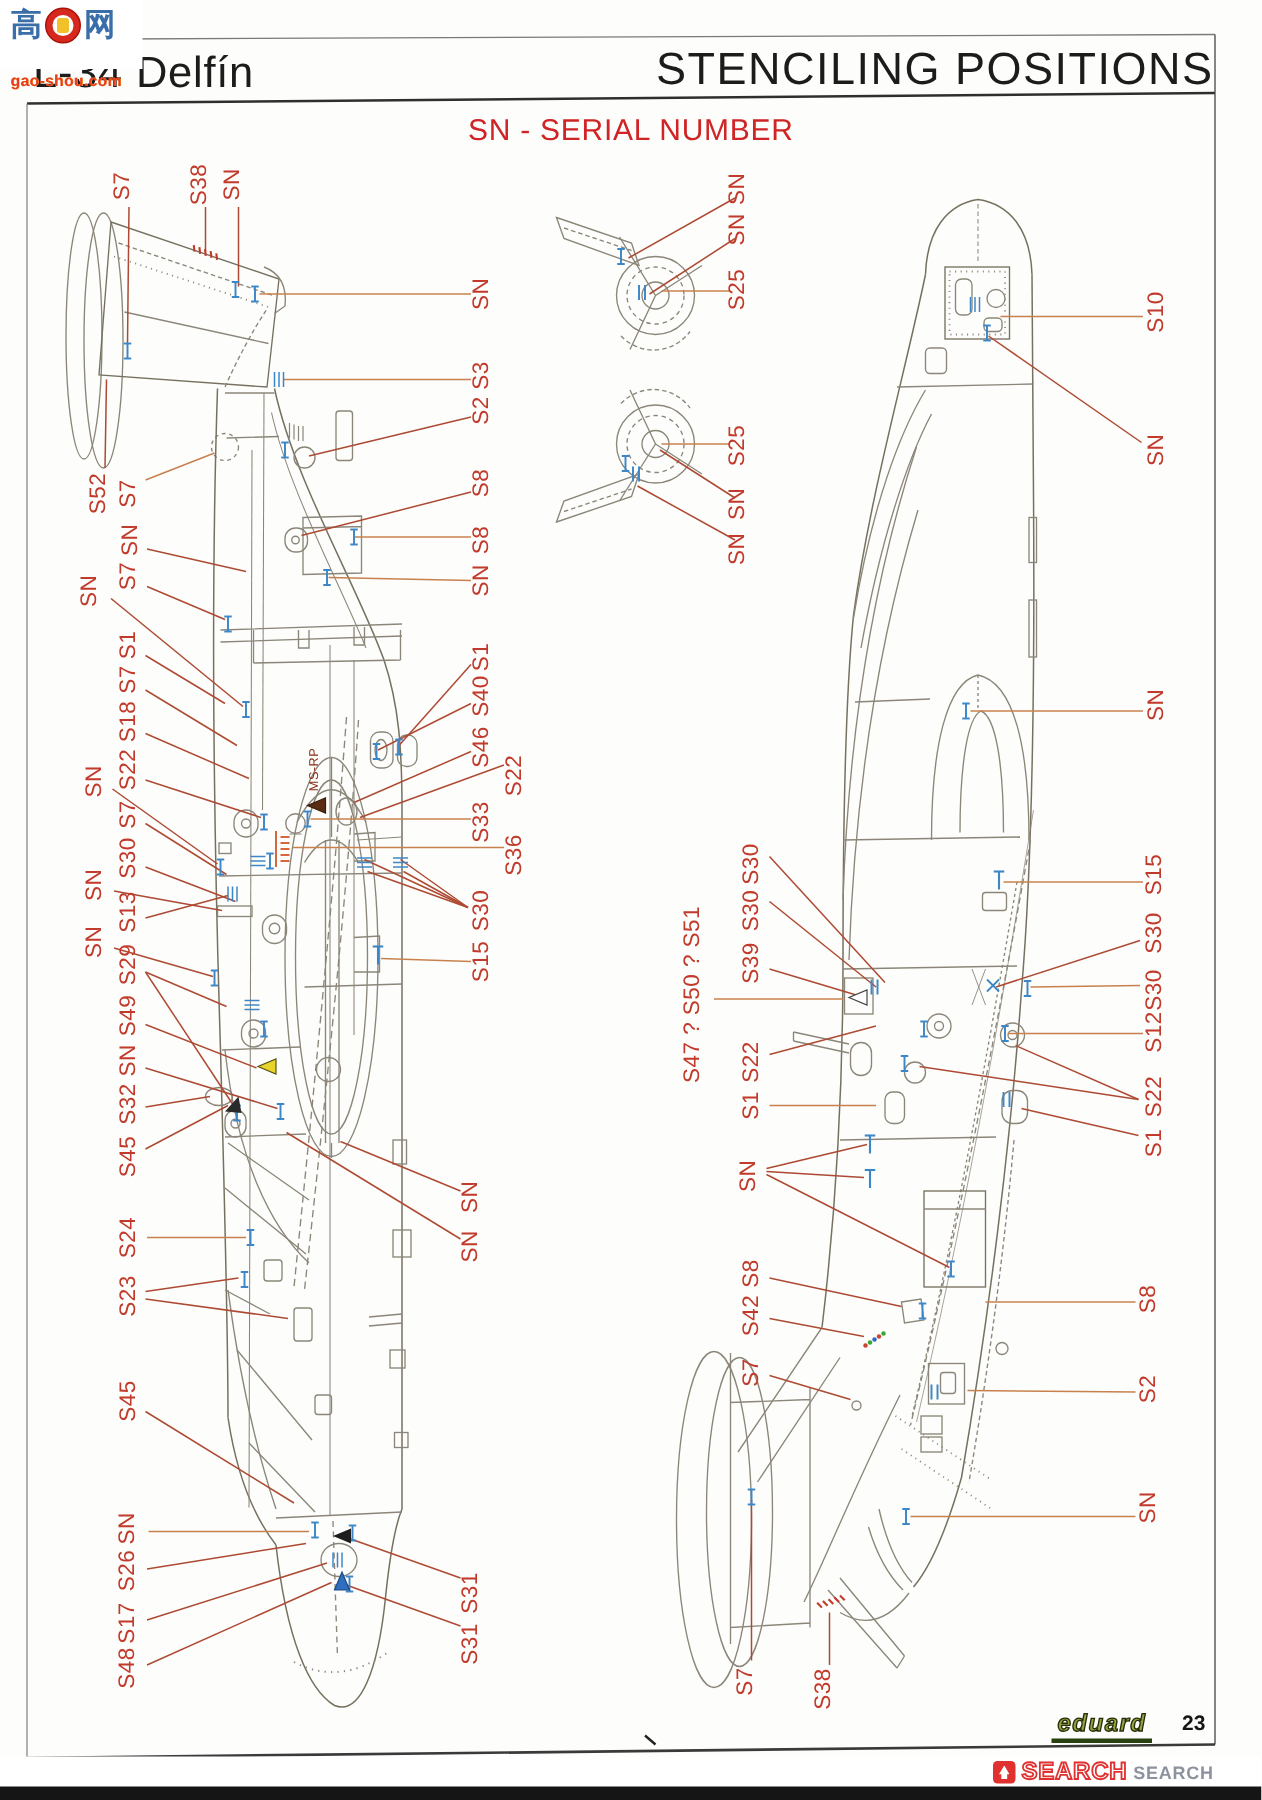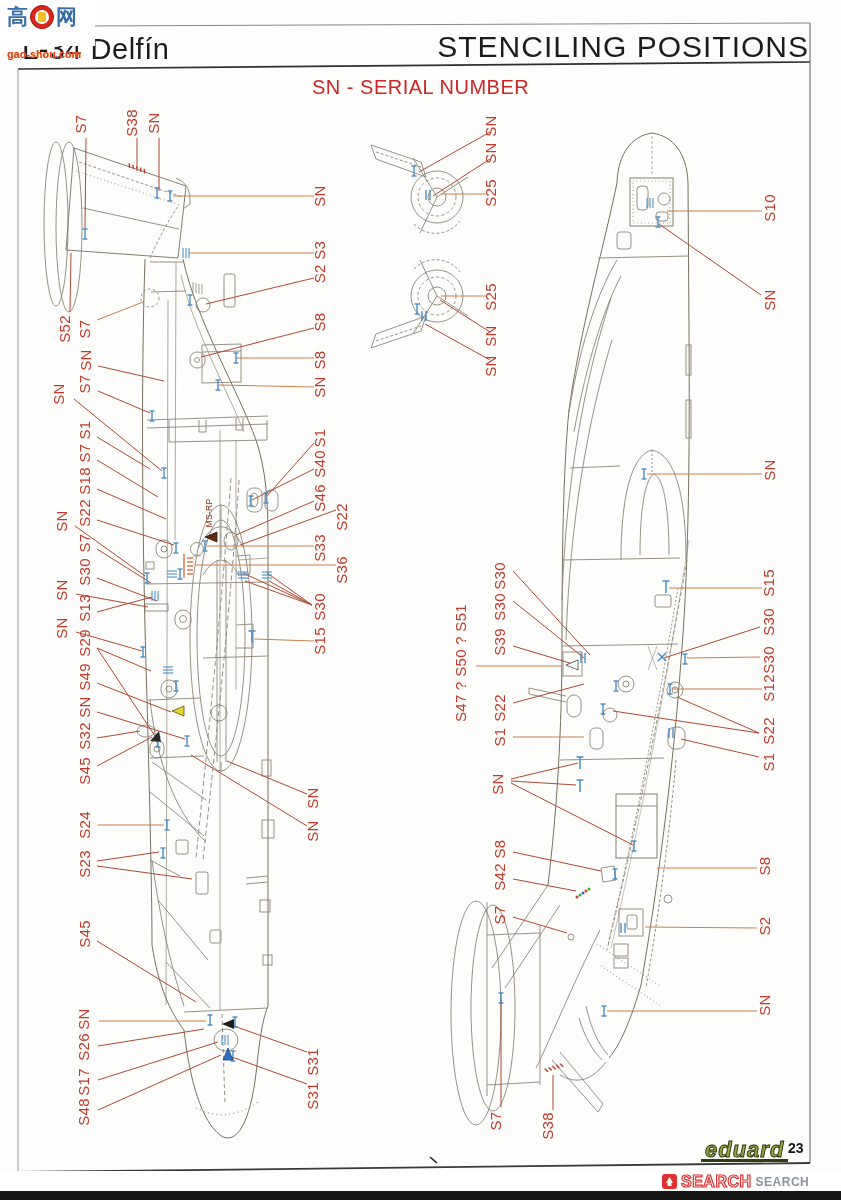--- a/index.html
+++ b/index.html
@@ -15,21 +15,21 @@
   
   #wm{left:0px;top:0px;width:88px;height:42px;z-index:5;background:#fff;padding:4px 0 0 7px;}
   .wm-row{display:flex;align-items:center;gap:2px;height:25px;}
   .wm-box{color:#3a6ea8;font-weight:bold;font-size:21px;line-height:25px;}
   .wm-circ{width:22px;height:22px;border-radius:50%;background:#d6281e;position:relative;border:1px solid #a81208;}
   .wm-circ:before{content:"";position:absolute;left:4px;top:4px;width:14px;height:14px;background:#fff;border-radius:50%;}
   .wm-circ:after{content:"";position:absolute;left:7px;top:6px;width:8px;height:10px;background:#f2c028;border-radius:2px;}
   #wm-domain{color:#e8401c;font-weight:bold;font-size:10.5px;letter-spacing:0.2px;margin-top:19px;
              text-shadow:0.4px 0.4px 0 #f7a23e;}
   
-  #eduard-logo{left:701px;top:1141px;font-size:22px;font-weight:bold;font-style:italic;color:#97a43f;
+  #eduard-logo{left:701px;top:1141px;font-size:16px;font-weight:bold;font-style:italic;color:#97a43f;
                letter-spacing:1px;-webkit-text-stroke:0.9px #242e0a;border-bottom:3px solid #29400f;
                padding:0 4px 1px 4px;line-height:17px;}
   #page-number{left:788px;top:1140px;font-size:14px;font-weight:bold;color:#161616;z-index:7;}
   #hs-bar{left:0;top:1171px;width:841px;height:21px;background:#ffffff;}
   #hs-logo{left:662px;top:1171px;height:21px;display:flex;align-items:center;gap:4px;}
   #hs-icon{width:15px;height:15px;background:#e03030;border-radius:3px;position:relative;}
   #hs-icon:before{content:"";position:absolute;left:4px;top:3px;width:7px;height:9px;
                   background:#fff;clip-path:polygon(50% 0,100% 65%,78% 65%,78% 100%,22% 100%,22% 65%,0 65%);}
   .hs-hobby{font-size:16px;font-weight:bold;color:#fff;-webkit-text-stroke:1.2px #e03030;letter-spacing:0.5px;}
   .hs-search{font-size:12px;font-weight:bold;color:#8d939e;letter-spacing:0.5px;}

